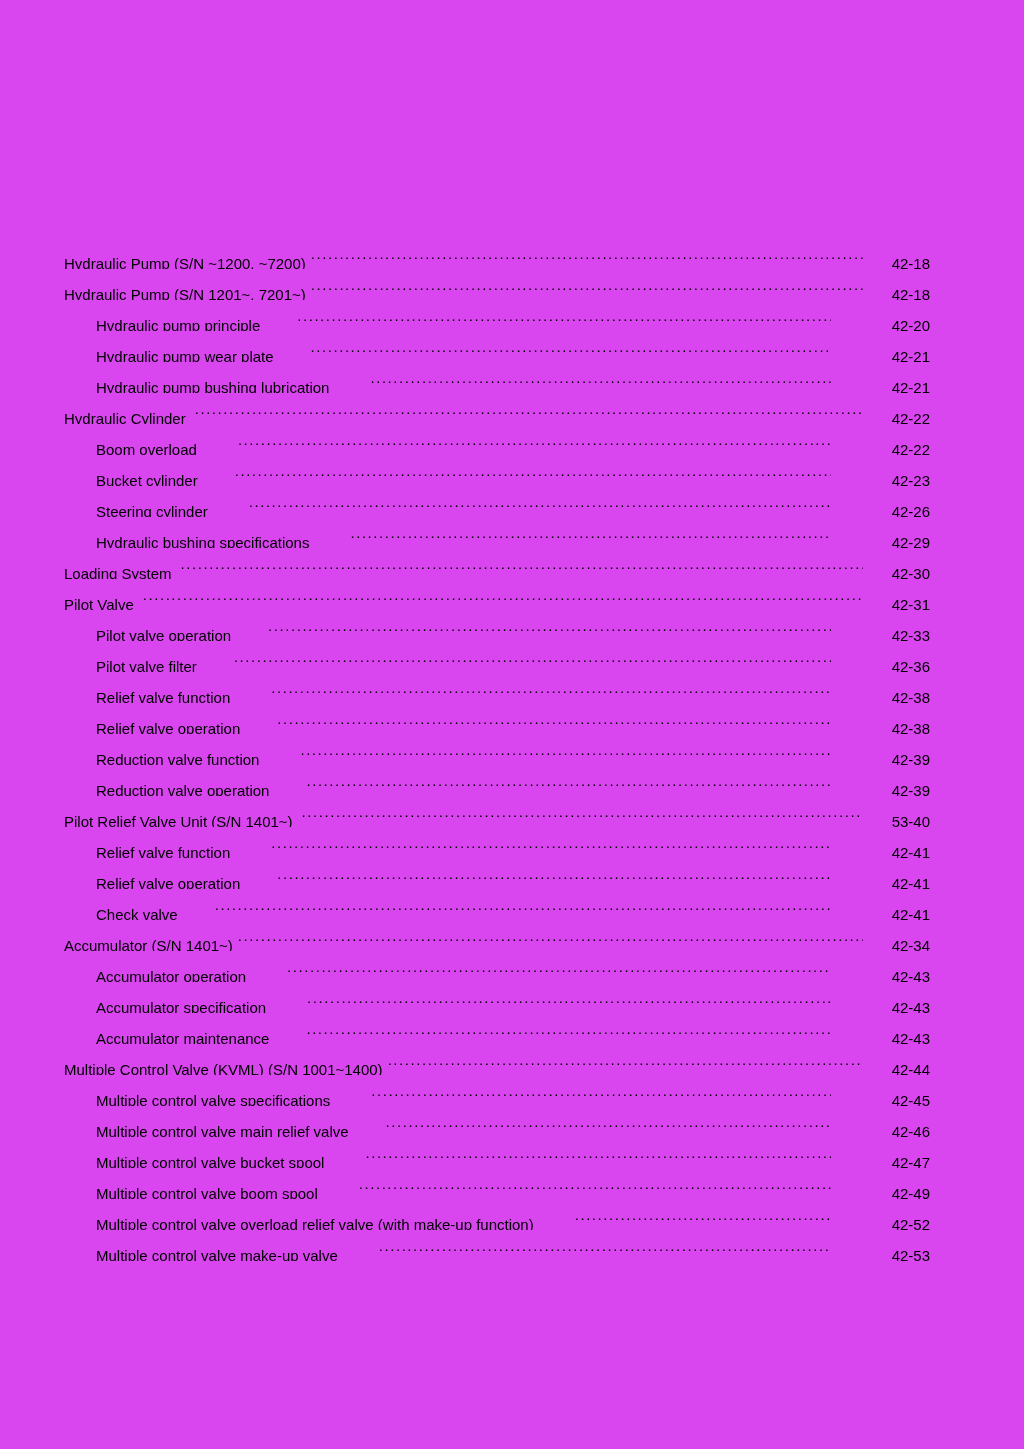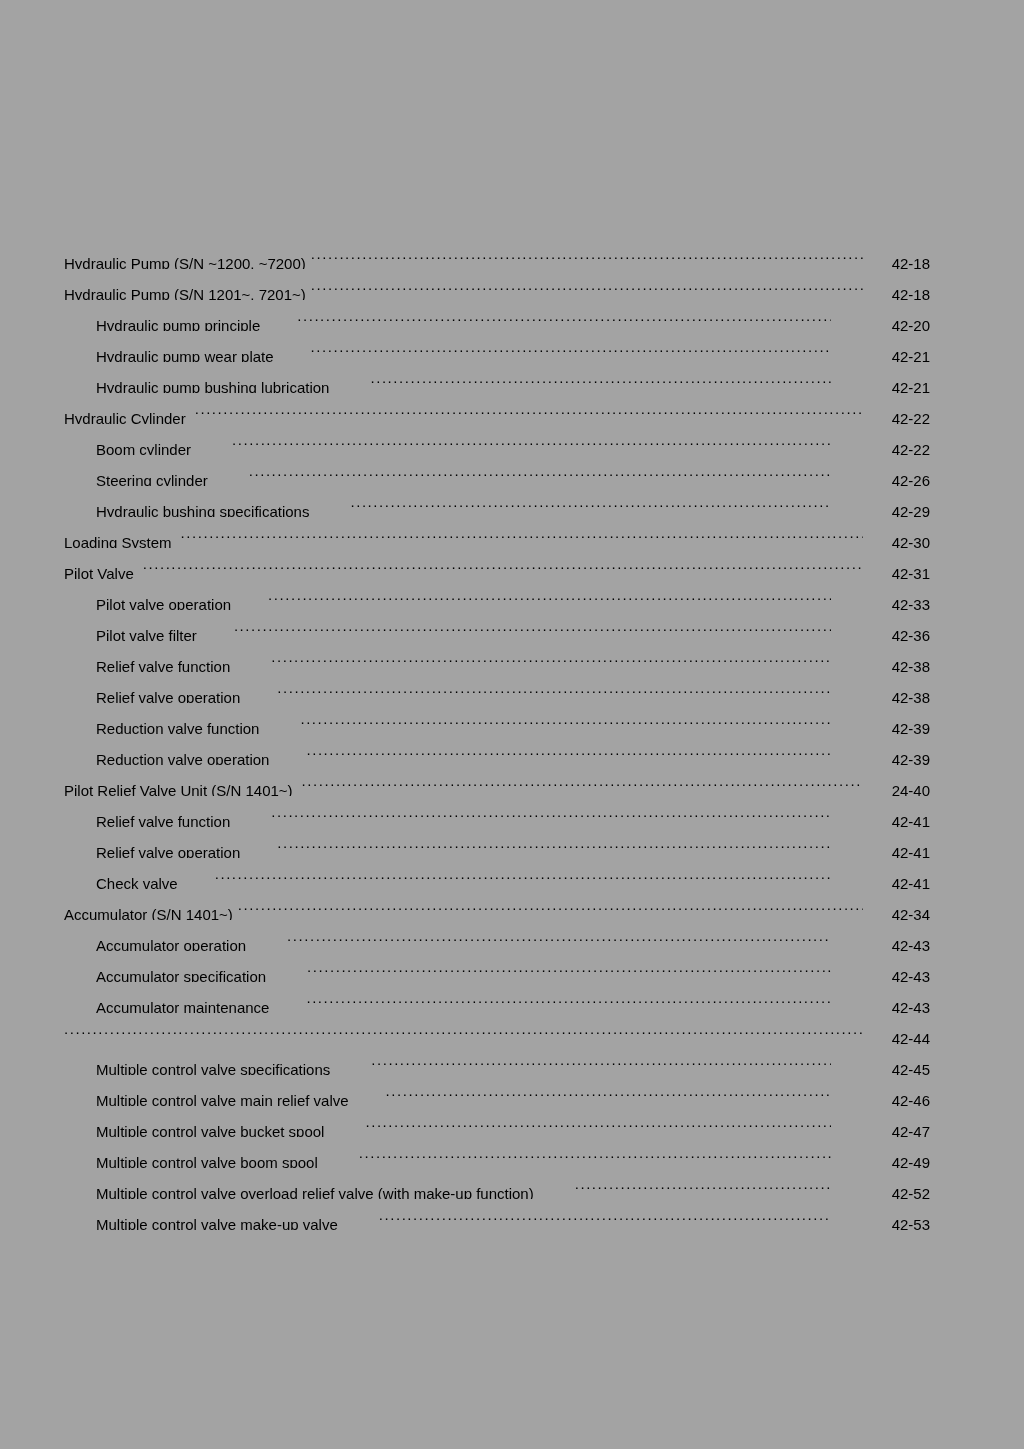--- a/index.html
+++ b/index.html
@@ -12,21 +12,21 @@
     width: 1024px;
     height: 1449px;
     font-family: "Liberation Sans", sans-serif;
     color: #000000;
     -webkit-font-smoothing: antialiased;
   }
   .page {
     position: relative;
     width: 1024px;
     height: 1449px;
-    background: #a3a3a3;
+    background: #d946ef;
     box-sizing: border-box;
   }
   .toc {
     position: absolute;
     left: 64px;
     top: 238px;
     width: 866px;
   }
   .toc-entry {
     display: flex;
@@ -109,25 +109,30 @@
         <span class="entry-title extra-gap">Hydraulic pump bushing lubrication</span>
         <span class="leader"></span>
         <span class="entry-page">42-21</span>
       </div>
       <div class="toc-entry level-1">
         <span class="entry-title extra-gap">Hydraulic Cylinder</span>
         <span class="leader"></span>
         <span class="entry-page">42-22</span>
       </div>
       <div class="toc-entry level-2">
-        <span class="entry-title extra-gap">Boom cylinder</span>
+        <span class="entry-title extra-gap">Boom overload</span>
         <span class="leader"></span>
         <span class="entry-page">42-22</span>
       </div>
       <div class="toc-entry level-2">
+        <span class="entry-title">Bucket cylinder</span>
+        <span class="leader"></span>
+        <span class="entry-page">42-23</span>
+      </div>
+      <div class="toc-entry level-2">
         <span class="entry-title extra-gap">Steering cylinder</span>
         <span class="leader"></span>
         <span class="entry-page">42-26</span>
       </div>
       <div class="toc-entry level-2">
         <span class="entry-title extra-gap">Hydraulic bushing specifications</span>
         <span class="leader"></span>
         <span class="entry-page">42-29</span>
       </div>
       <div class="toc-entry level-1">
@@ -166,21 +171,21 @@
         <span class="entry-page">42-39</span>
       </div>
       <div class="toc-entry level-2">
         <span class="entry-title">Reduction valve operation</span>
         <span class="leader"></span>
         <span class="entry-page">42-39</span>
       </div>
       <div class="toc-entry level-1">
         <span class="entry-title extra-gap">Pilot Relief Valve Unit (S/N 1401~)</span>
         <span class="leader"></span>
-        <span class="entry-page">24-40</span>
+        <span class="entry-page">53-40</span>
       </div>
       <div class="toc-entry level-2">
         <span class="entry-title extra-gap">Relief valve function</span>
         <span class="leader"></span>
         <span class="entry-page">42-41</span>
       </div>
       <div class="toc-entry level-2">
         <span class="entry-title">Relief valve operation</span>
         <span class="leader"></span>
         <span class="entry-page">42-41</span>
@@ -204,20 +209,21 @@
         <span class="entry-title extra-gap">Accumulator specification</span>
         <span class="leader"></span>
         <span class="entry-page">42-43</span>
       </div>
       <div class="toc-entry level-2">
         <span class="entry-title">Accumulator maintenance</span>
         <span class="leader"></span>
         <span class="entry-page">42-43</span>
       </div>
       <div class="toc-entry level-1">
+        <span class="entry-title">Multiple Control Valve (KVML) (S/N 1001~1400)</span>
         <span class="leader"></span>
         <span class="entry-page">42-44</span>
       </div>
       <div class="toc-entry level-2">
         <span class="entry-title extra-gap">Multiple control valve specifications</span>
         <span class="leader"></span>
         <span class="entry-page">42-45</span>
       </div>
       <div class="toc-entry level-2">
         <span class="entry-title">Multiple control valve main relief valve</span>

